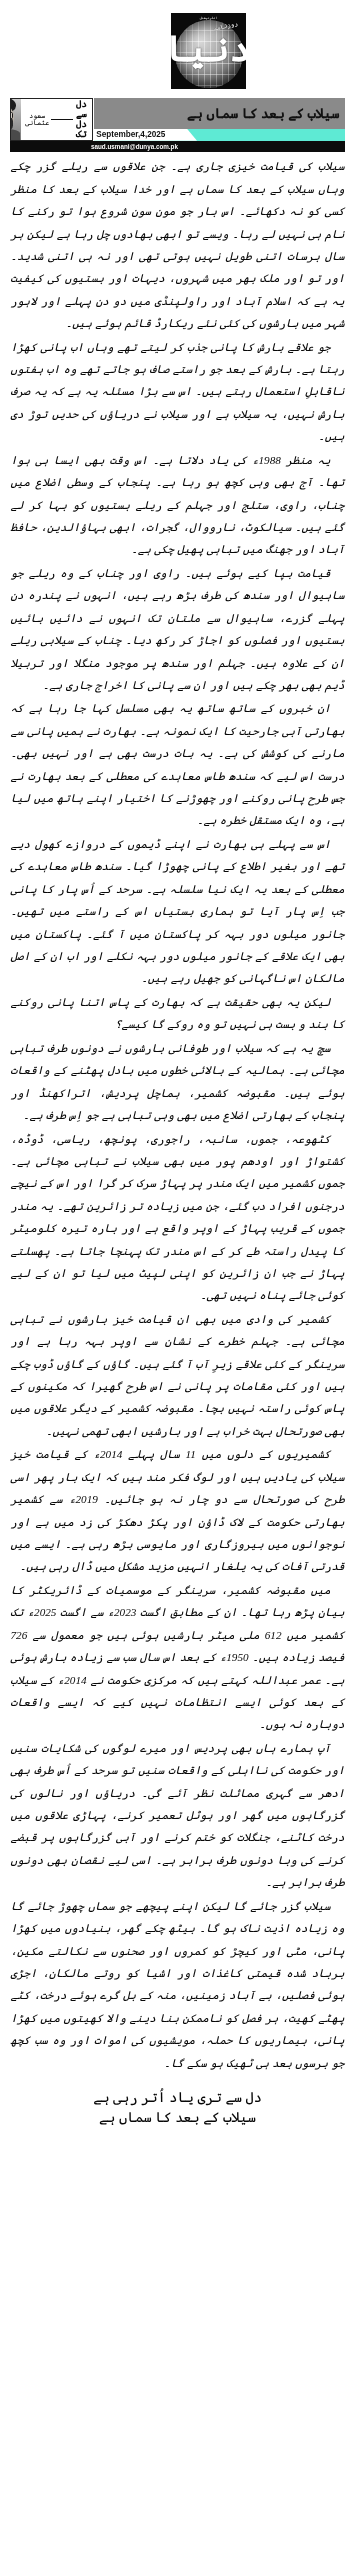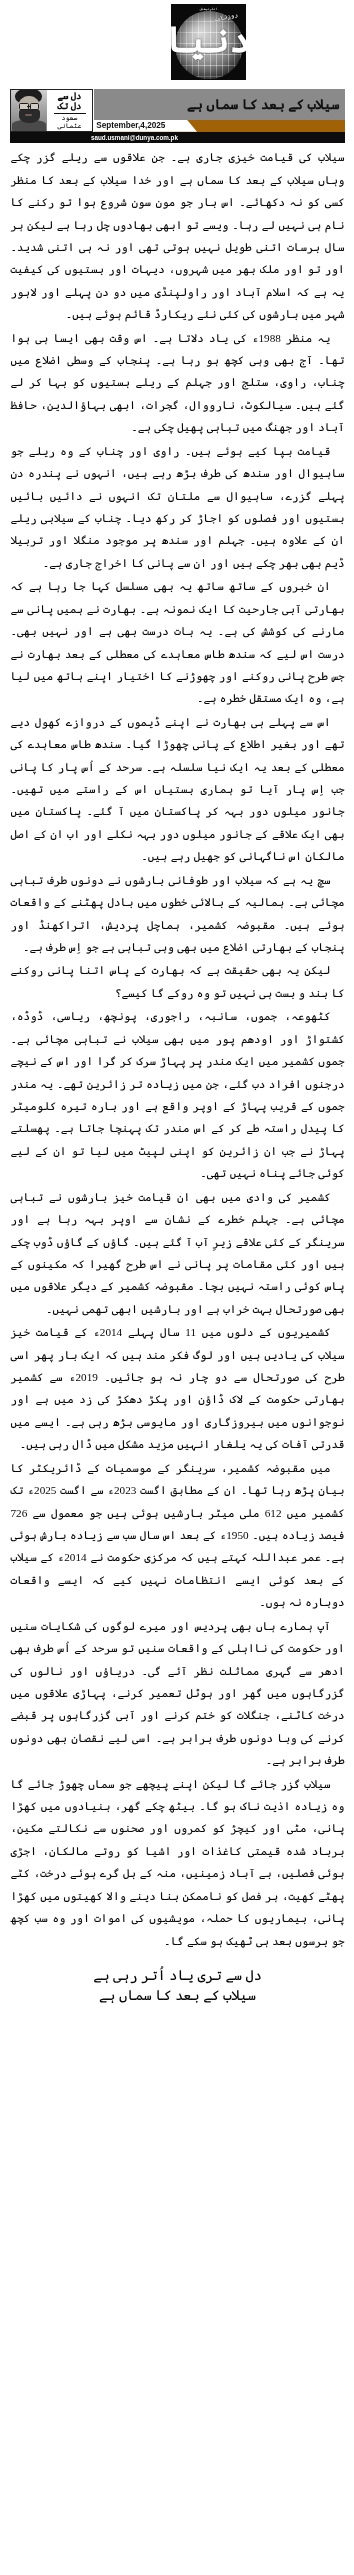--- a/index.html
+++ b/index.html
@@ -11,21 +11,21 @@
     width: 355px;
     min-height: 2576px;
     font-family: "Liberation Serif", "DejaVu Serif", serif;
     color: #000000;
     position: relative;
   }
 
   
   .masthead {
     width: 293px;
-    padding-top: 4px;
+    padding-top: 13px;
     display: flex;
     justify-content: center;
     align-items: flex-start;
   }
   .logo-box {
     width: 75px;
     height: 76px;
     background: #0a0a0a;
     position: relative;
     overflow: hidden;
@@ -126,21 +126,21 @@
     font-weight: bold;
     white-space: nowrap;
     overflow: hidden;
   }
   .date-strip {
     position: absolute;
     right: 0;
     top: 31px;
     width: 251px;
     height: 12px;
-    background: #a16207;
+    background: #5eead4;
   }
   .date-white {
     position: absolute;
     left: 0;
     top: 0;
     width: 103px;
     height: 12px;
     background: #ffffff;
     clip-path: polygon(0 0, 93px 0, 103px 12px, 0 12px);
   }
@@ -248,21 +248,21 @@
   .ph-body {
     position: absolute;
     left: 1.1px; bottom: 0;
     width: 34px; height: 11px;
     background: #4a4a4a;
     border-radius: 40% 40% 0 0;
   }
   .author-meta {
     flex: 1 1 auto;
     display: flex;
-    flex-direction: column;
+    flex-direction: row;
     align-items: center;
     justify-content: center;
     padding: 1.6px 2.2px;
     box-sizing: border-box;
   }
   .col-logo {
     text-align: center;
     font-size: 9.3px;
     font-weight: bold;
     line-height: 1.08;
@@ -281,20 +281,21 @@
     line-height: 1.1;
   }
 
   
   .article {
     width: 334px;
     margin: 7.6px auto 0 auto;
     direction: rtl;
     text-align: justify;
     text-align-last: right;
+    font-style: italic;
   }
   .article p {
     margin: 0 0 1.1px 0;
     font-size: 11.2px;
     line-height: 22.4px;
     color: #080808;
     text-align: justify;
     text-align-last: right;
     word-spacing: 0.5px;
   }
@@ -359,26 +360,27 @@
     </div>
   </div>
 
   <div class="email-bar">
     <div class="email-text">saud.usmani@dunya.com.pk</div>
   </div>
 </div>
 
 <div class="article" id="article-body">
     <p>سیلاب کی قیامت خیزی جاری ہے۔ جن علاقوں سے ریلے گزر چکے وہاں سیلاب کے بعد کا سماں ہے اور خدا سیلاب کے بعد کا منظر کسی کو نہ دکھائے۔ اس بار جو مون سون شروع ہوا تو رکنے کا نام ہی نہیں لے رہا۔ ویسے تو ابھی بھادوں چل رہا ہے لیکن ہر سال برسات اتنی طویل نہیں ہوتی تھی اور نہ ہی اتنی شدید۔ اور تو اور ملک بھر میں شہروں، دیہات اور بستیوں کی کیفیت یہ ہے کہ اسلام آباد اور راولپنڈی میں دو دن پہلے اور لاہور شہر میں بارشوں کی کئی نئے ریکارڈ قائم ہوئے ہیں۔</p>
+    <p class="indent">جو علاقے بارش کا پانی جذب کر لیتے تھے وہاں اب پانی کھڑا رہتا ہے۔ بارش کے بعد جو راستے صاف ہو جاتے تھے وہ اب ہفتوں ناقابلِ استعمال رہتے ہیں۔ اس سے بڑا مسئلہ یہ ہے کہ یہ صرف بارش نہیں، یہ سیلاب ہے اور سیلاب نے دریاؤں کی حدیں توڑ دی ہیں۔</p>
     <p class="indent">یہ منظر 1988ء کی یاد دلاتا ہے۔ اس وقت بھی ایسا ہی ہوا تھا۔ آج بھی وہی کچھ ہو رہا ہے۔ پنجاب کے وسطی اضلاع میں چناب، راوی، ستلج اور جہلم کے ریلے بستیوں کو بہا کر لے گئے ہیں۔ سیالکوٹ، نارووال، گجرات، ابھی بہاؤالدین، حافظ آباد اور جھنگ میں تباہی پھیل چکی ہے۔</p>
     <p class="indent">قیامت بپا کیے ہوئے ہیں۔ راوی اور چناب کے وہ ریلے جو ساہیوال اور سندھ کی طرف بڑھ رہے ہیں، انہوں نے پندرہ دن پہلے گزرے، ساہیوال سے ملتان تک انہوں نے دائیں بائیں بستیوں اور فصلوں کو اجاڑ کر رکھ دیا۔ چناب کے سیلابی ریلے ان کے علاوہ ہیں۔ جہلم اور سندھ پر موجود منگلا اور تربیلا ڈیم بھی بھر چکے ہیں اور ان سے پانی کا اخراج جاری ہے۔</p>
     <p class="indent">ان خبروں کے ساتھ ساتھ یہ بھی مسلسل کہا جا رہا ہے کہ بھارتی آبی جارحیت کا ایک نمونہ ہے۔ بھارت نے ہمیں پانی سے مارنے کی کوشش کی ہے۔ یہ بات درست بھی ہے اور نہیں بھی۔ درست اس لیے کہ سندھ طاس معاہدے کی معطلی کے بعد بھارت نے جس طرح پانی روکنے اور چھوڑنے کا اختیار اپنے ہاتھ میں لیا ہے، وہ ایک مستقل خطرہ ہے۔</p>
     <p class="indent">اس سے پہلے ہی بھارت نے اپنے ڈیموں کے دروازے کھول دیے تھے اور بغیر اطلاع کے پانی چھوڑا گیا۔ سندھ طاس معاہدے کی معطلی کے بعد یہ ایک نیا سلسلہ ہے۔ سرحد کے اُس پار کا پانی جب اِس پار آیا تو ہماری بستیاں اس کے راستے میں تھیں۔ جانور میلوں دور بہہ کر پاکستان میں آ گئے۔ پاکستان میں بھی ایک علاقے کے جانور میلوں دور بہہ نکلے اور اب ان کے اصل مالکان اس ناگہانی کو جھیل رہے ہیں۔</p>
+    <p class="indent">لیکن یہ بھی حقیقت ہے کہ بھارت کے پاس اتنا پانی روکنے کا بند و بست ہی نہیں تو وہ روکے گا کیسے؟</p>
     <p class="indent">سچ یہ ہے کہ سیلاب اور طوفانی بارشوں نے دونوں طرف تباہی مچائی ہے۔ ہمالیہ کے بالائی خطوں میں بادل پھٹنے کے واقعات ہوئے ہیں۔ مقبوضہ کشمیر، ہماچل پردیش، اتراکھنڈ اور پنجاب کے بھارتی اضلاع میں بھی وہی تباہی ہے جو اِس طرف ہے۔</p>
-    <p class="indent">لیکن یہ بھی حقیقت ہے کہ بھارت کے پاس اتنا پانی روکنے کا بند و بست ہی نہیں تو وہ روکے گا کیسے؟</p>
     <p class="indent">کٹھوعہ، جموں، سانبہ، راجوری، پونچھ، ریاسی، ڈوڈہ، کشتواڑ اور اودھم پور میں بھی سیلاب نے تباہی مچائی ہے۔ جموں کشمیر میں ایک مندر پر پہاڑ سرک کر گرا اور اس کے نیچے درجنوں افراد دب گئے، جن میں زیادہ تر زائرین تھے۔ یہ مندر جموں کے قریب پہاڑ کے اوپر واقع ہے اور بارہ تیرہ کلومیٹر کا پیدل راستہ طے کر کے اس مندر تک پہنچا جاتا ہے۔ پھسلتے پہاڑ نے جب ان زائرین کو اپنی لپیٹ میں لیا تو ان کے لیے کوئی جائے پناہ نہیں تھی۔</p>
     <p class="indent">کشمیر کی وادی میں بھی ان قیامت خیز بارشوں نے تباہی مچائی ہے۔ جہلم خطرے کے نشان سے اوپر بہہ رہا ہے اور سرینگر کے کئی علاقے زیرِ آب آ گئے ہیں۔ گاؤں کے گاؤں ڈوب چکے ہیں اور کئی مقامات پر پانی نے اس طرح گھیرا کہ مکینوں کے پاس کوئی راستہ نہیں بچا۔ مقبوضہ کشمیر کے دیگر علاقوں میں بھی صورتحال بہت خراب ہے اور بارشیں ابھی تھمی نہیں۔</p>
     <p class="indent">کشمیریوں کے دلوں میں 11 سال پہلے 2014ء کے قیامت خیز سیلاب کی یادیں ہیں اور لوگ فکر مند ہیں کہ ایک بار پھر اسی طرح کی صورتحال سے دو چار نہ ہو جائیں۔ 2019ء سے کشمیر بھارتی حکومت کے لاک ڈاؤن اور پکڑ دھکڑ کی زد میں ہے اور نوجوانوں میں بیروزگاری اور مایوسی بڑھ رہی ہے۔ ایسے میں قدرتی آفات کی یہ یلغار انہیں مزید مشکل میں ڈال رہی ہیں۔</p>
     <p class="indent">میں مقبوضہ کشمیر، سرینگر کے موسمیات کے ڈائریکٹر کا بیان پڑھ رہا تھا۔ ان کے مطابق اگست 2023ء سے اگست 2025ء تک کشمیر میں 612 ملی میٹر بارشیں ہوئی ہیں جو معمول سے 726 فیصد زیادہ ہیں۔ 1950ء کے بعد اس سال سب سے زیادہ بارش ہوئی ہے۔ عمر عبداللہ کہتے ہیں کہ مرکزی حکومت نے 2014ء کے سیلاب کے بعد کوئی ایسے انتظامات نہیں کیے کہ ایسے واقعات دوبارہ نہ ہوں۔</p>
     <p class="indent">آپ ہمارے ہاں بھی پردیس اور میرے لوگوں کی شکایات سنیں اور حکومت کی نااہلی کے واقعات سنیں تو سرحد کے اُس طرف بھی ادھر سے گہری مماثلت نظر آئے گی۔ دریاؤں اور نالوں کی گزرگاہوں میں گھر اور ہوٹل تعمیر کرنے، پہاڑی علاقوں میں درخت کاٹنے، جنگلات کو ختم کرنے اور آبی گزرگاہوں پر قبضے کرنے کی وبا دونوں طرف برابر ہے۔ اسی لیے نقصان بھی دونوں طرف برابر ہے۔</p>
     <p class="indent">سیلاب گزر جائے گا لیکن اپنے پیچھے جو سماں چھوڑ جائے گا وہ زیادہ اذیت ناک ہو گا۔ بیٹھ چکے گھر، بنیادوں میں کھڑا پانی، مٹی اور کیچڑ کو کمروں اور صحنوں سے نکالتے مکین، برباد شدہ قیمتی کاغذات اور اشیا کو روتے مالکان، اجڑی ہوئی فصلیں، بے آباد زمینیں، منہ کے بل گرے ہوئے درخت، کٹے پھٹے کھیت، ہر فصل کو ناممکن بنا دینے والا کھیتوں میں کھڑا پانی، بیماریوں کا حملہ، مویشیوں کی اموات اور وہ سب کچھ جو برسوں بعد ہی ٹھیک ہو سکے گا۔</p>
   </div>
 
 <div class="couplet">
   <div class="line">دل سے تری یاد اُتر رہی ہے</div>

